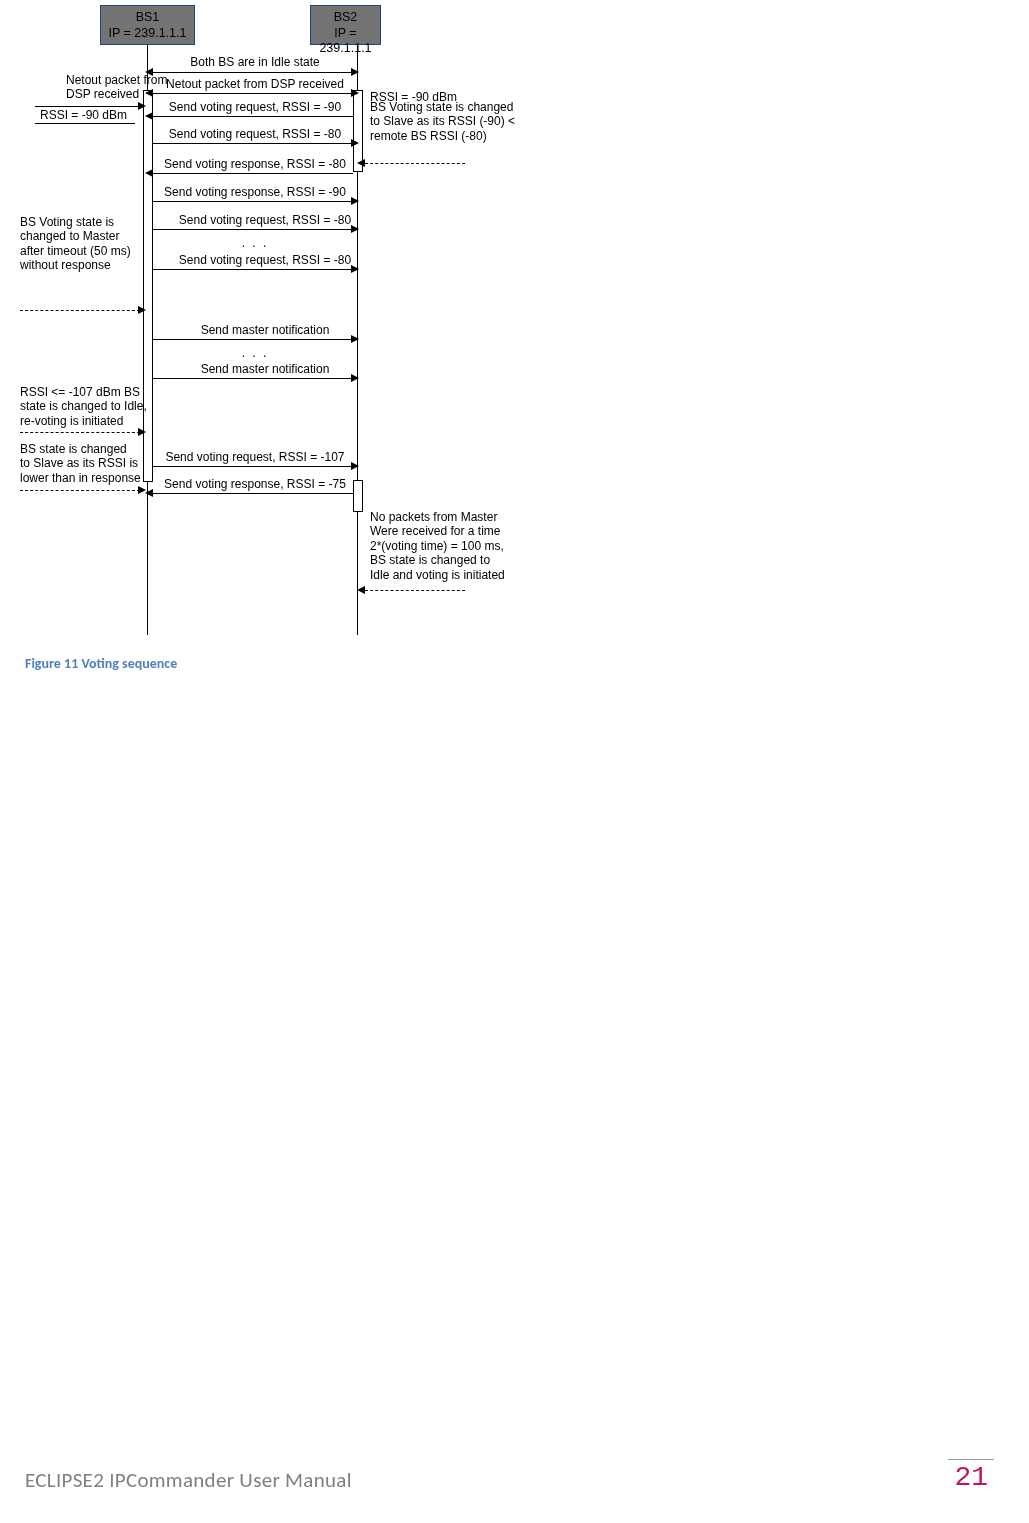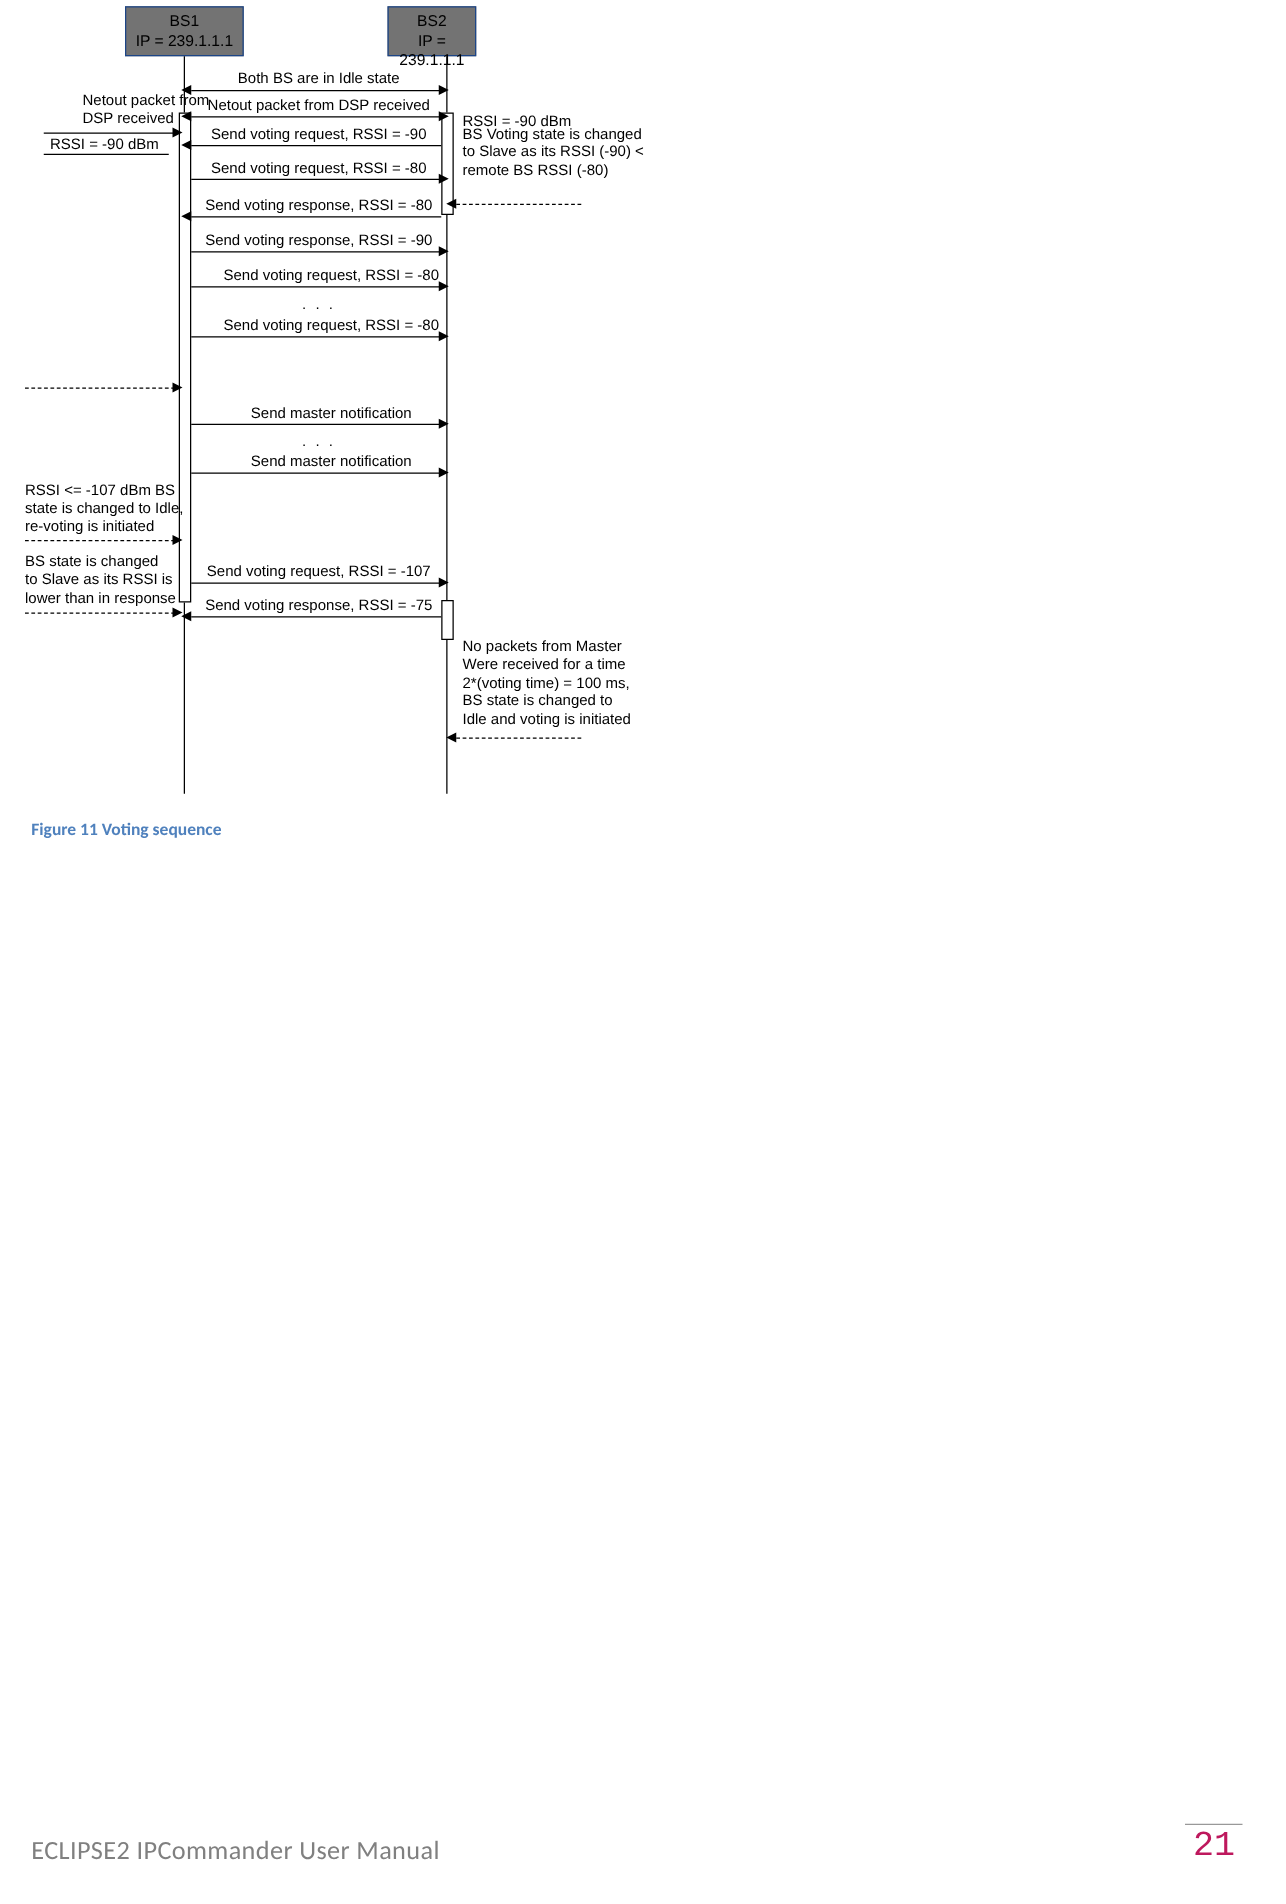--- a/index.html
+++ b/index.html
@@ -177,20 +177,24 @@
   <div class="msg" style="left:145px; top:213px; width:190px;">Send voting request, RSSI = -80</div>
   <div class="arrow-line" style="left:128px; top:229px; width:200px;"></div>
   <div class="arrow-head-r" style="left:326px; top:225px;"></div>
 
   <div class="msg" style="left:125px; top:236px; width:210px; letter-spacing:2px;">. . .</div>
 
   <div class="msg" style="left:145px; top:253px; width:190px;">Send voting request, RSSI = -80</div>
   <div class="arrow-line" style="left:128px; top:269px; width:200px;"></div>
   <div class="arrow-head-r" style="left:326px; top:265px;"></div>
 
+  <div class="note" style="left:-5px; top:215px; width:130px; white-space:pre-line;">BS Voting state is
+changed to Master
+after timeout (50 ms)
+without response</div>
   <div class="arrow-line dashed" style="left:-5px; top:310px; width:120px;"></div>
   <div class="arrow-head-r" style="left:113px; top:306px;"></div>
 
   <div class="msg" style="left:145px; top:323px; width:190px;">Send master notification</div>
   <div class="arrow-line" style="left:128px; top:339px; width:200px;"></div>
   <div class="arrow-head-r" style="left:326px; top:335px;"></div>
 
   <div class="msg" style="left:125px; top:346px; width:210px; letter-spacing:2px;">. . .</div>
 
   <div class="msg" style="left:145px; top:362px; width:190px;">Send master notification</div>

